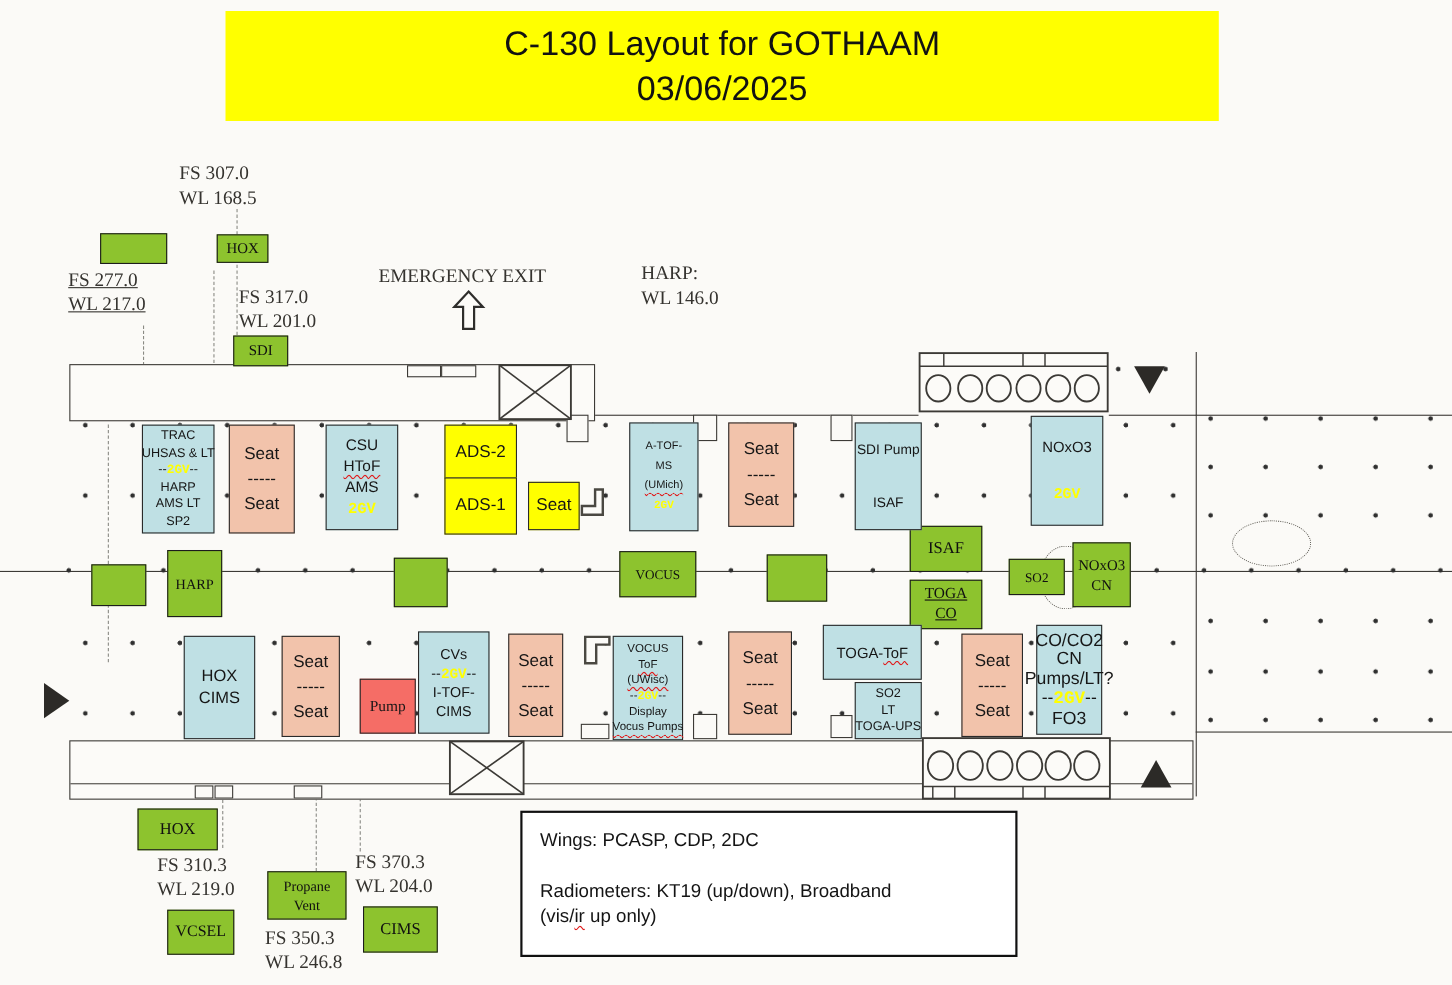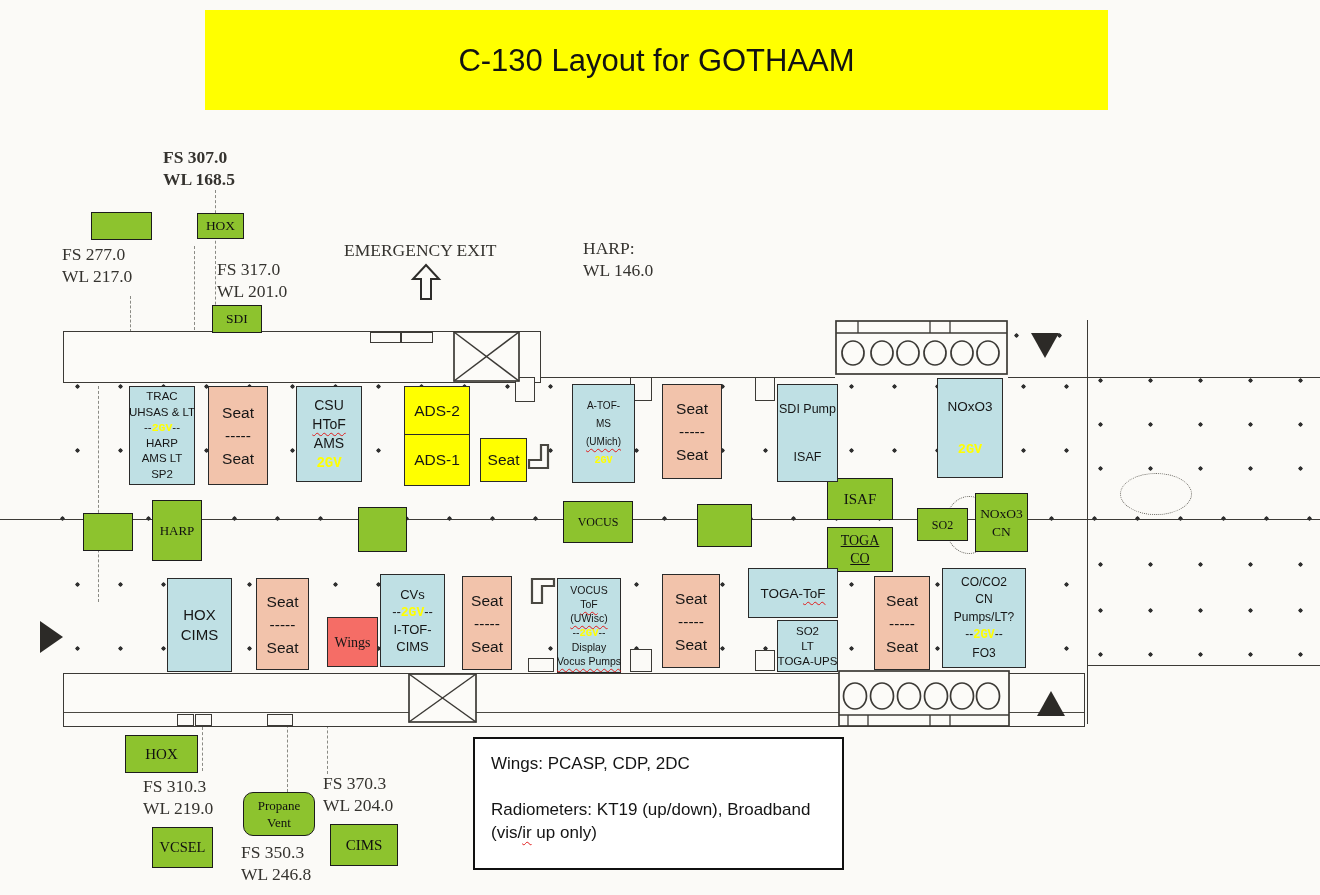--- a/index.html
+++ b/index.html
@@ -52,31 +52,32 @@
     height:5px;z-index:2;background-repeat:repeat-x;
     background-image:radial-gradient(circle at 2.5px 2.5px,#2f2f2f 1.9px,transparent 2.3px);
     background-size:43px 5px;
   }
   .dotrow.tail{background-size:50px 5px;}
   .oval{border:1.5px dotted #68665f;border-radius:50%;z-index:2;box-sizing:border-box;}
   .oval.behind{z-index:2;}
   svg.art{position:absolute;z-index:2;overflow:visible;}
   
   .notebox{
-    left:473px;top:737px;width:371px;height:133px;background:#ffffff;
+    left:473px;top:737px;width:452px;height:133px;background:#ffffff;
     border:2.5px solid #101010;box-sizing:border-box;padding:13px 16px;
     font-size:17px;line-height:23px;color:#141414;z-index:5;
   }
   .notebox .nline{min-height:23px;white-space:nowrap;}
 </style>
 </head>
 <body>
 
 <div class="abs banner">
   <div>C-130 Layout for GOTHAAM</div>
+  <div>03/06/2025</div>
 </div>
 
 <div class="abs dash-v" style="left:194px;top:246px;height:84px"></div>
 <div class="abs dash-v" style="left:215px;top:190px;height:140px"></div>
 <div class="abs dash-v" style="left:130px;top:296px;height:36px"></div>
 <div class="abs dash-v" style="left:98px;top:386px;height:216px"></div>
 <div class="abs dash-v" style="left:202px;top:727px;height:44px"></div>
 <div class="abs dash-v" style="left:287px;top:700px;height:92px"></div>
 <div class="abs dash-v" style="left:327px;top:700px;height:74px"></div>
 
@@ -174,25 +175,25 @@
 </svg>
 
 <svg class="art" style="left:527px;top:443px" width="24" height="28">
   <path d="M14,2 H21 V25 H2 V17 H14 Z" fill="#fcfbf8" stroke="#4a4842" stroke-width="2.2"></path>
 </svg>
 <svg class="art" style="left:530px;top:577px" width="26" height="28">
   <path d="M2,2 H24 V9 H12 V26 H2 Z" fill="#fcfbf8" stroke="#4a4842" stroke-width="2.2"></path>
 </svg>
 
 <div id="labels-layer">
-    <div class="abs slabel" style="left: 163px; top: 146px; font-weight: bold;">
+    <div class="abs slabel" style="left: 163px; top: 146px;">
       <div>FS 307.0</div>
       <div>WL 168.5</div>
     </div>
-    <div class="abs slabel" style="left: 62px; top: 243px;">
+    <div class="abs slabel" style="left: 62px; top: 243px; text-decoration: underline;">
       <div>FS 277.0</div>
       <div>WL 217.0</div>
     </div>
     <div class="abs slabel" style="left: 217px; top: 258px;">
       <div>FS 317.0</div>
       <div>WL 201.0</div>
     </div>
     <div class="abs slabel" style="left: 344px; top: 239px;">
       <div>EMERGENCY EXIT</div>
     </div>
@@ -240,21 +241,21 @@
     <div class="abs gbox" style="left: 917px; top: 508px; width: 51px; height: 33px; font-size: 12px; line-height: 16px; background: rgb(141, 195, 46);">
       <div>SO2</div>
     </div>
     <div class="abs gbox" style="left: 975px; top: 493px; width: 53px; height: 59px; font-size: 13.5px; line-height: 17.5px; background: rgb(141, 195, 46);">
       <div>NOxO3</div>
       <div>CN</div>
     </div>
     <div class="abs gbox" style="left: 125px; top: 735px; width: 73px; height: 38px; font-size: 15px; line-height: 19px; background: rgb(141, 195, 46);">
       <div>HOX</div>
     </div>
-    <div class="abs gbox" style="left: 243px; top: 792px; width: 72px; height: 44px; font-size: 13px; line-height: 17px; background: rgb(141, 195, 46); border-radius: 10px;">
+    <div class="abs gbox" style="left: 243px; top: 792px; width: 72px; height: 44px; font-size: 13px; line-height: 17px; background: rgb(141, 195, 46);">
       <div>Propane</div>
       <div>Vent</div>
     </div>
     <div class="abs gbox" style="left: 152px; top: 827px; width: 61px; height: 41px; font-size: 14.5px; line-height: 18.5px; background: rgb(141, 195, 46);">
       <div>VCSEL</div>
     </div>
     <div class="abs gbox" style="left: 330px; top: 824px; width: 68px; height: 42px; font-size: 15px; line-height: 19px; background: rgb(141, 195, 46);">
       <div>CIMS</div>
     </div>
   </div>
@@ -312,21 +313,21 @@
     <div class="abs ibox blue" style="left: 167px; top: 578px; width: 65px; height: 94px; font-size: 15px; line-height: 20px;">
       <div><span>HOX</span></div>
       <div><span>CIMS</span></div>
     </div>
     <div class="abs ibox salmon" style="left: 256px; top: 578px; width: 53px; height: 92px; font-size: 15.5px; line-height: 23px;">
       <div><span>Seat</span></div>
       <div><span>-----</span></div>
       <div><span>Seat</span></div>
     </div>
     <div class="abs ibox red" style="left: 327px; top: 617px; width: 51px; height: 50px; font-size: 14px; line-height: 17px;">
-      <div><span>Wings</span></div>
+      <div><span>Pump</span></div>
     </div>
     <div class="abs ibox blue" style="left: 380px; top: 574px; width: 65px; height: 93px; font-size: 13px; line-height: 17px;">
       <div><span>CVs</span></div>
       <div><span>--</span><span class="yl">2GV</span><span>--</span></div>
       <div><span>I-TOF-</span></div>
       <div><span>CIMS</span></div>
     </div>
     <div class="abs ibox salmon" style="left: 462px; top: 576px; width: 50px; height: 94px; font-size: 15.5px; line-height: 23px;">
       <div><span>Seat</span></div>
       <div><span>-----</span></div>
@@ -351,21 +352,21 @@
     <div class="abs ibox blue" style="left: 777px; top: 620px; width: 61px; height: 52px; font-size: 11.5px; line-height: 15px;">
       <div><span>SO2</span></div>
       <div><span>LT</span></div>
       <div><span>TOGA-UPS</span></div>
     </div>
     <div class="abs ibox salmon" style="left: 874px; top: 576px; width: 56px; height: 94px; font-size: 15.5px; line-height: 23px;">
       <div><span>Seat</span></div>
       <div><span>-----</span></div>
       <div><span>Seat</span></div>
     </div>
-    <div class="abs ibox blue" style="left: 942px; top: 568px; width: 84px; height: 100px; font-size: 12px; line-height: 17.5px;">
+    <div class="abs ibox blue" style="left: 942px; top: 568px; width: 60px; height: 100px; font-size: 16px; line-height: 17.5px;">
       <div><span>CO/CO2</span></div>
       <div><span>CN</span></div>
       <div><span>Pumps/LT?</span></div>
       <div><span>--</span><span class="yl">2GV</span><span>--</span></div>
       <div><span>FO3</span></div>
     </div>
   </div>
 
 <div class="abs notebox" id="notes-box">
     <div class="nline"><span>Wings: PCASP, CDP, 2DC</span></div>

